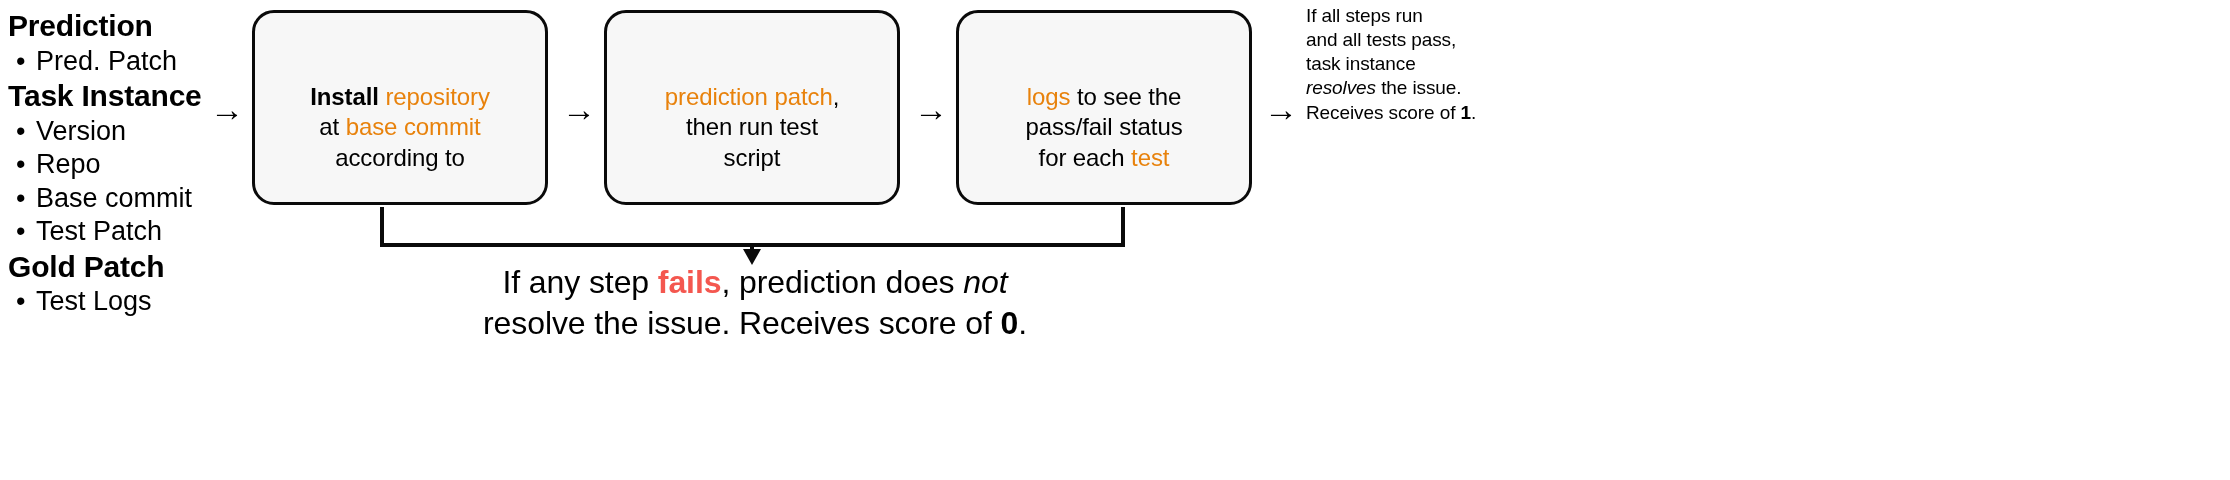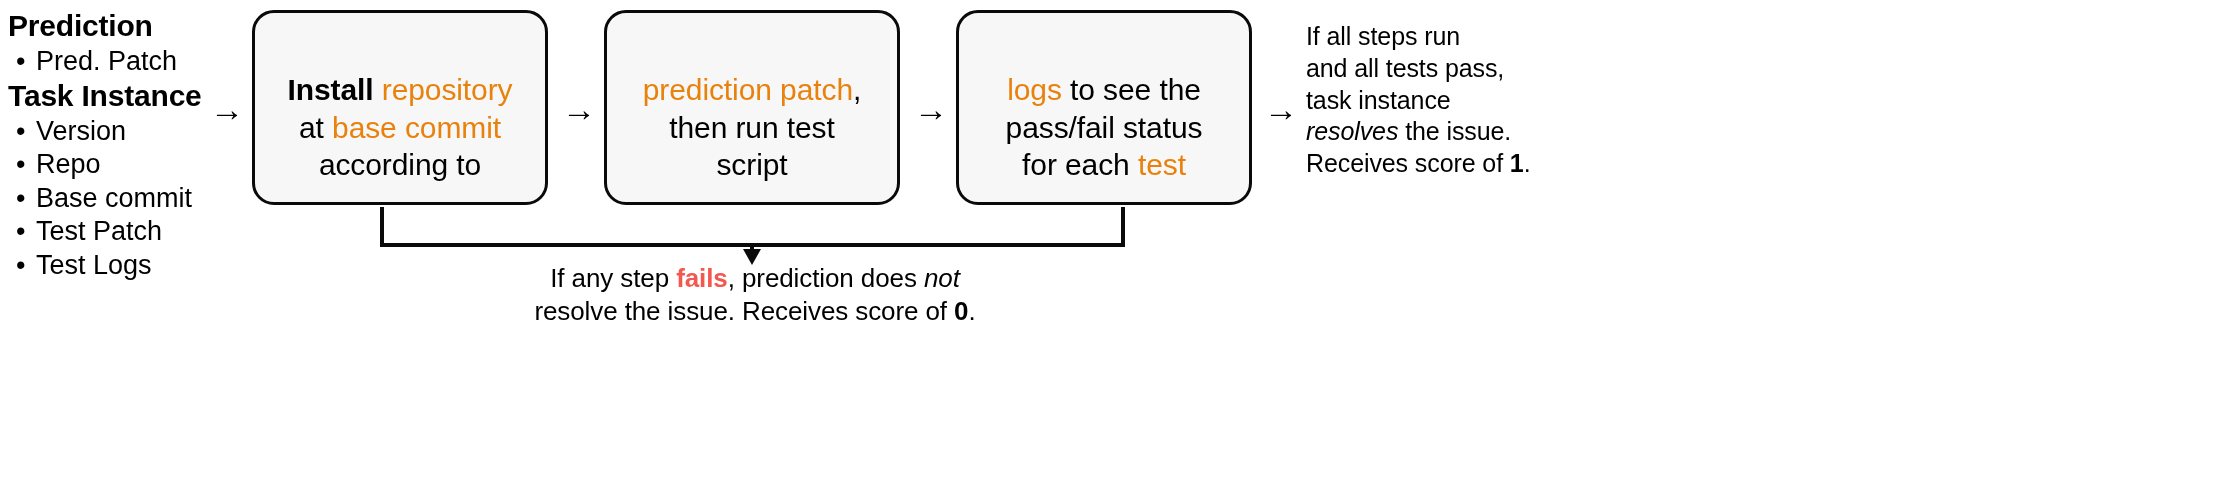--- a/index.html
+++ b/index.html
@@ -62,21 +62,21 @@
     box-sizing: border-box;
     background: #f7f7f7;
     border: 3.5px solid #0a0a0a;
     border-radius: 22px;
     display: flex;
     align-items: center;
     justify-content: center;
   }
   .box-text {
     text-align: center;
-    font-size: 30px;
+    font-size: 24px;
     line-height: 1.26;
     padding: 0 14px;
     letter-spacing: -0.1px;
     margin-top: 40px;
   }
   .b { font-weight: bold; }
   .o { color: #e8820c; }
   .g { color: #56be85; font-weight: bold; }
   .r { color: #f4574f; font-weight: bold; }
   .i { font-style: italic; }
@@ -87,61 +87,62 @@
 
   #arrow1 { left: 210px; top: 92px; }
   #arrow2 { left: 562px; top: 92px; }
   #arrow3 { left: 914px; top: 92px; }
   #arrow4 { left: 1264px; top: 92px; }
 
   
   #conclusion {
     position: absolute;
     left: 1306px;
-    top: 21px;
+    top: 4px;
     width: 330px;
-    font-size: 25px;
+    font-size: 19px;
     line-height: 1.27;
     letter-spacing: -0.1px;
   }
   #conclusion .line { white-space: nowrap; }
 
   
   #bracket {
     position: absolute;
     left: 380px;
     top: 205px;
     width: 745px;
     height: 60px;
   }
   #caption {
     position: absolute;
     left: 430px;
     top: 262px;
     width: 650px;
     text-align: center;
-    font-size: 26px;
+    font-size: 32px;
     line-height: 1.28;
     letter-spacing: -0.1px;
   }
   #caption .line { white-space: nowrap; }
 </style>
 </head>
 <body>
 
 <div id="canvas">
 
   <div id="legend">
       <div class="legend-head">Prediction</div>
       <div class="legend-bullet"><span class="dot">•</span><span>Pred. Patch</span></div>
       <div class="legend-head">Task Instance</div>
       <div class="legend-bullet"><span class="dot">•</span><span>Version</span></div>
       <div class="legend-bullet"><span class="dot">•</span><span>Repo</span></div>
       <div class="legend-bullet"><span class="dot">•</span><span>Base commit</span></div>
       <div class="legend-bullet"><span class="dot">•</span><span>Test Patch</span></div>
+      <div class="legend-head">Gold Patch</div>
       <div class="legend-bullet"><span class="dot">•</span><span>Test Logs</span></div>
     </div>
 
   <div class="arrow" id="arrow1">→</div>
   <div class="arrow" id="arrow2">→</div>
   <div class="arrow" id="arrow3">→</div>
   <div class="arrow" id="arrow4">→</div>
 
   <div class="box" id="box1">
     <div class="box-text">

